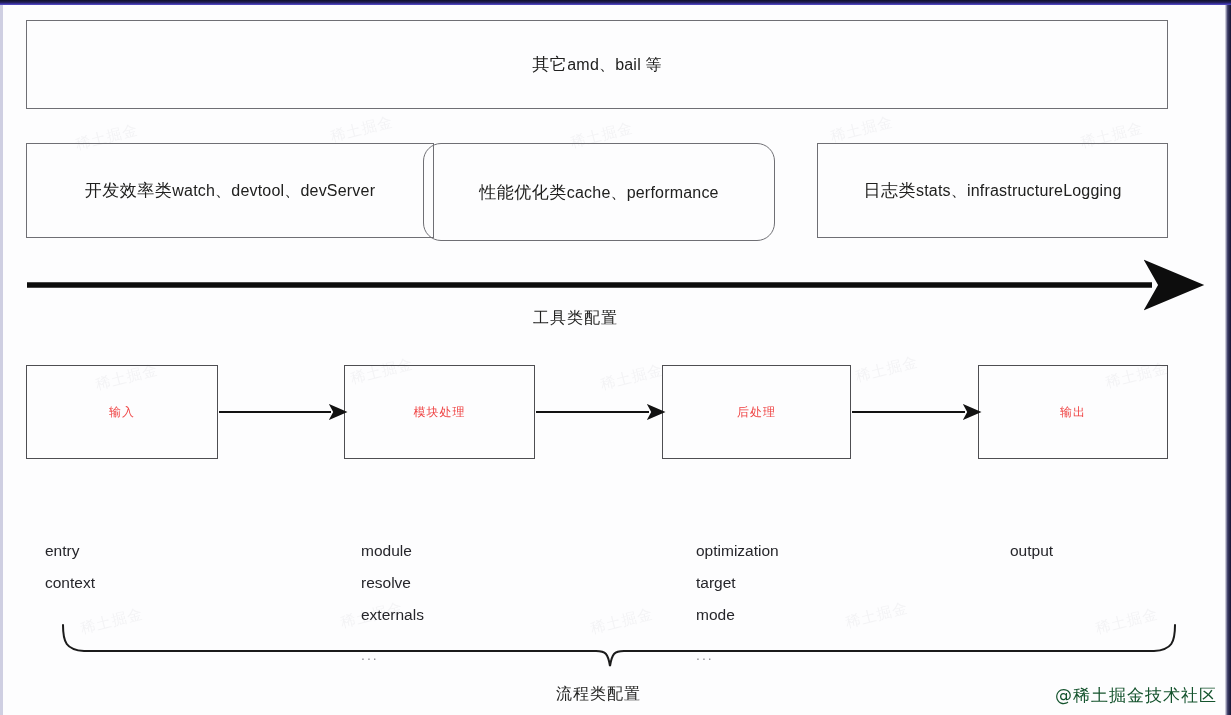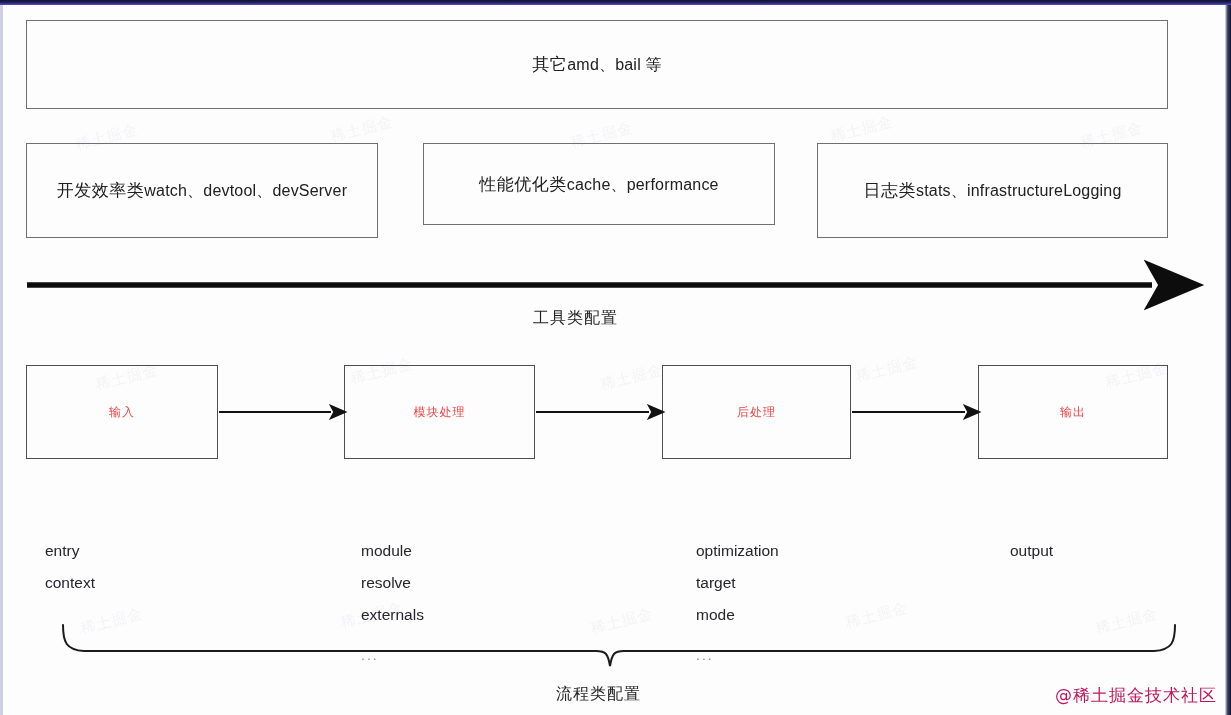--- a/index.html
+++ b/index.html
@@ -120,21 +120,21 @@
     width: 1231px;
     height: 715px;
     pointer-events: none;
   }
 
   .corner-wm {
     position: absolute;
     right: 14px;
     bottom: 8px;
     font-size: 17px;
-    color: #be185d;
+    color: #14532d;
     letter-spacing: 1px;
     font-family: "DejaVu Sans", sans-serif;
   }
 </style>
 </head>
 <body>
 
 <div id="canvas">
 
   <div class="edge-top"></div>
@@ -159,26 +159,26 @@
     <div class="wm" style="left:590px; top:612px;">稀土掘金</div>
     <div class="wm" style="left:845px; top:606px;">稀土掘金</div>
     <div class="wm" style="left:1095px;top:612px;">稀土掘金</div>
   </div>
 
   <div class="box" style="left:26px; top:20px; width:1142px; height:89px;">
     <div class="l1">其它</div>
     <div class="l2">amd、bail 等</div>
   </div>
 
-  <div class="box" style="left:26px; top:143px; width:352px; height:95px;">
+  <div class="box" style="left:26px; top:143px; width:408px; height:95px;">
     <div class="l1">开发效率类</div>
     <div class="l2">watch、devtool、devServer</div>
   </div>
 
-  <div class="box" style="left:423px; top:143px; width:352px; height:82px;">
+  <div class="box" style="left:423px; top:143px; width:352px; height:98px;border-radius:18px;">
     <div class="l1">性能优化类</div>
     <div class="l2">cache、performance</div>
   </div>
 
   <div class="box" style="left:817px; top:143px; width:351px; height:95px;">
     <div class="l1">日志类</div>
     <div class="l2">stats、infrastructureLogging</div>
   </div>
 
   <div class="caption" style="left:533px; top:308px;">工具类配置</div>

